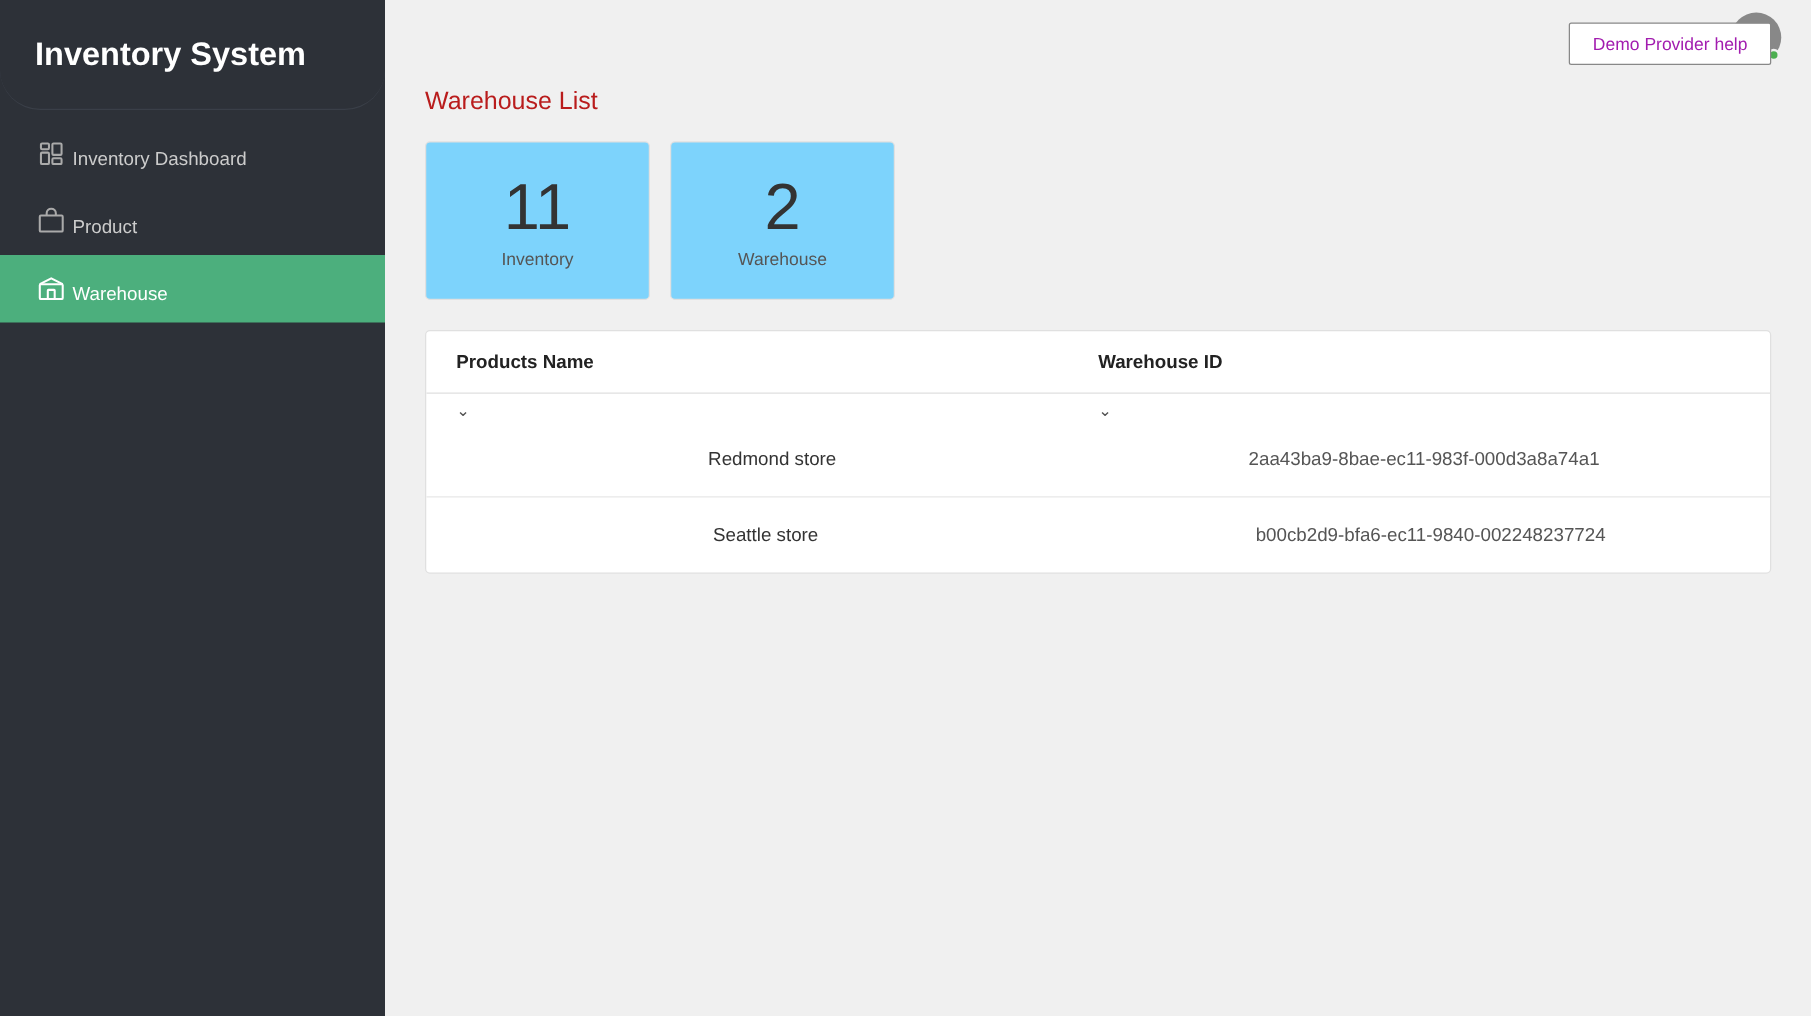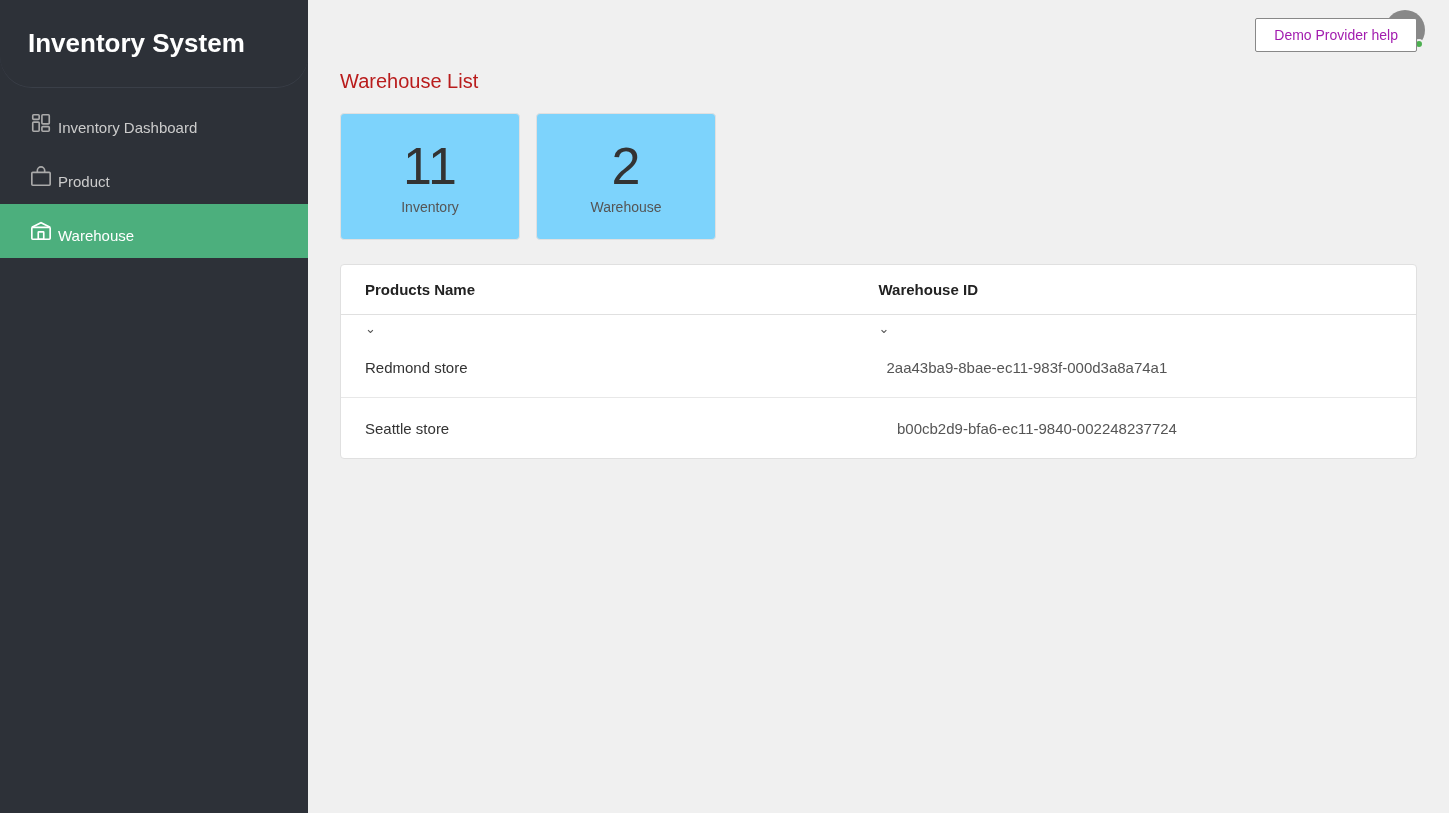--- a/index.html
+++ b/index.html
@@ -180,20 +180,21 @@
     }
     .col-name { flex: 1; }
     .col-id { flex: 1; }
 
     .table-row {
       display: flex;
       padding: 0 24px;
       border-bottom: 1px solid #e8e8e8;
       align-items: center;
       min-height: 60px;
+      text-align: center;
     }
     .table-row:last-child {
       border-bottom: none;
       gap: 21px;
     }
     .row-name {
       font-size: 15px;
       color: #333;
     }
     .row-id {

